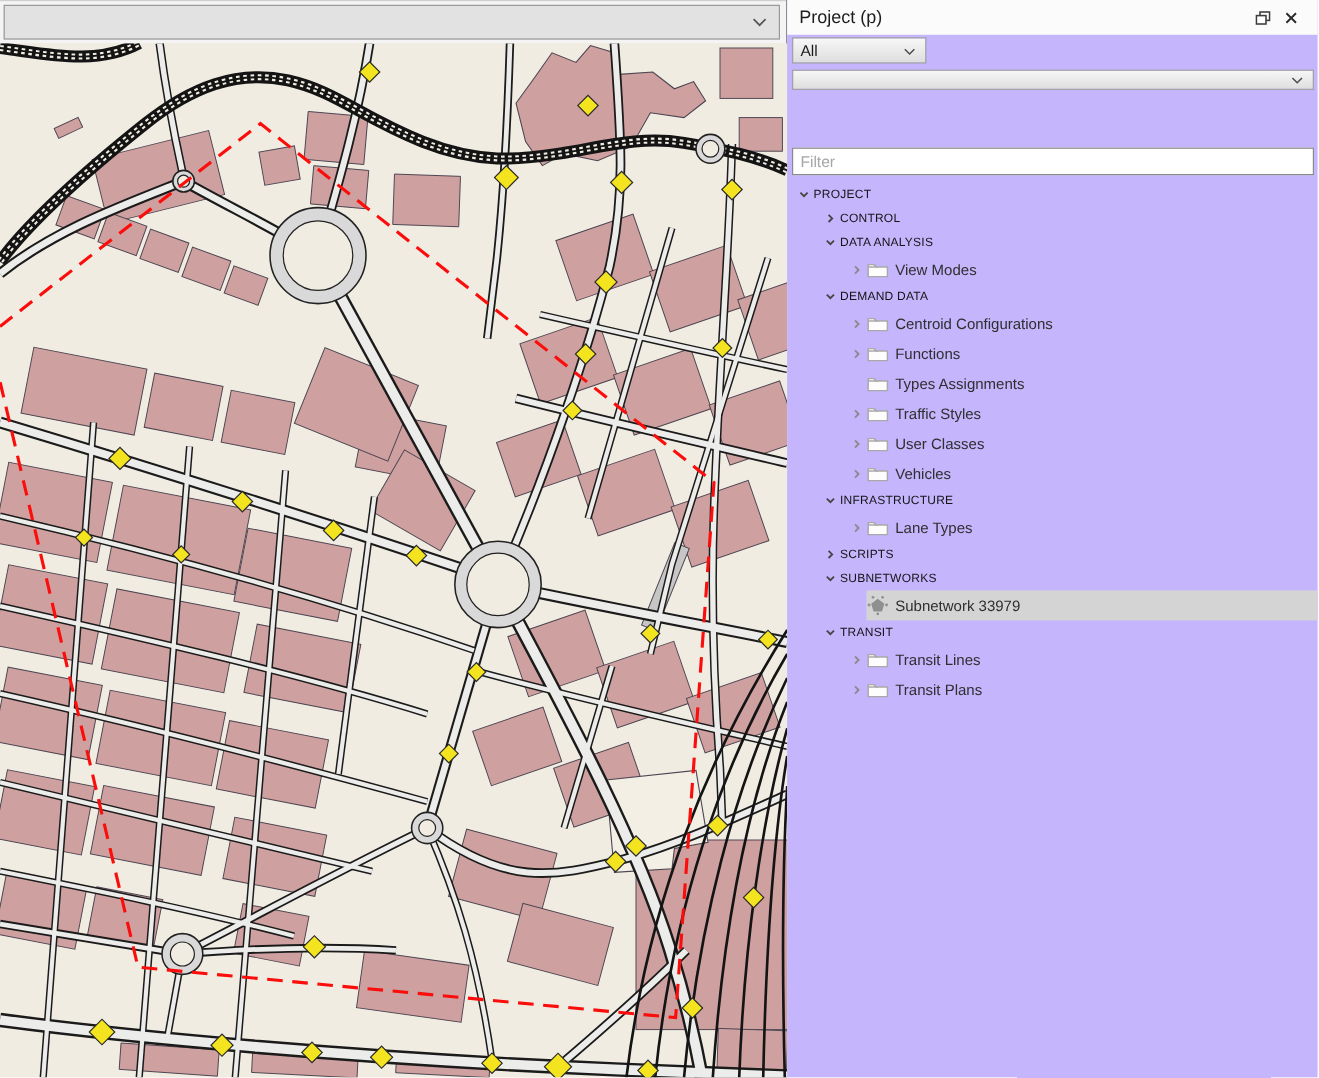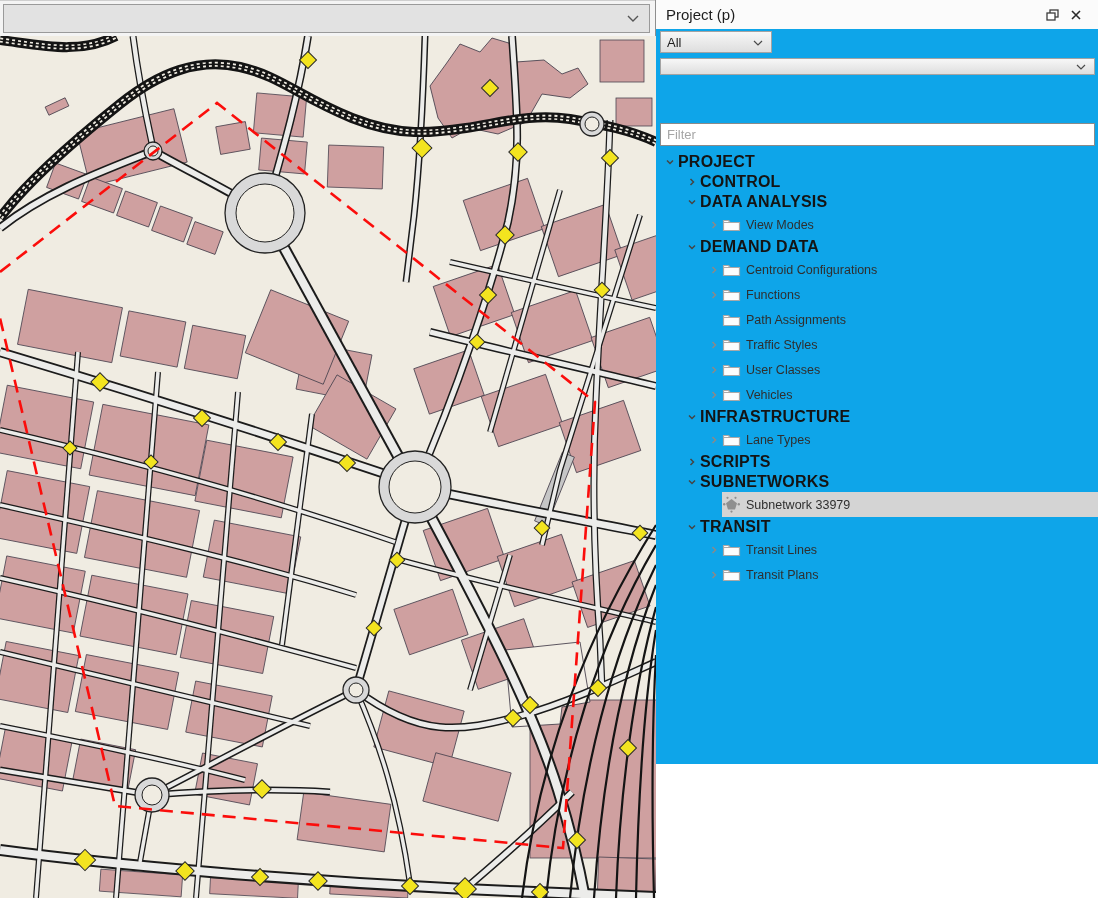--- a/index.html
+++ b/index.html
@@ -7,21 +7,21 @@
   .app{display:flex;width:1099px;height:898px;}
 
   
   .map-pane{position:relative;width:656px;height:898px;background:#f0ece2;border-right:1px solid #8e8e8e;box-sizing:border-box;}
   .map-toolbar{position:absolute;top:0;left:0;width:100%;height:36px;background:#f4f4f4;border-top:1px solid #cfcfcf;box-sizing:border-box;z-index:5;}
   .map-combo{position:absolute;top:3px;left:3px;right:5px;height:29px;background:#e2e2e2;border:1px solid #9a9a9a;display:flex;align-items:center;justify-content:flex-end;padding-right:10px;box-sizing:border-box;}
   .map-combo .val{flex:1;padding-left:8px;font-size:13px;color:#333;}
   svg.map{position:absolute;top:36px;left:0;}
 
   
-  .side-panel{width:442px;height:764px;background:#0ea5e9;position:relative;box-sizing:border-box;}
+  .side-panel{width:442px;height:898px;background:#c4b5fd;position:relative;box-sizing:border-box;}
   .panel-header{height:29px;display:flex;align-items:center;padding:0 10px;background:#fbfbfb;}
   .panel-title{flex:1;font-size:15px;color:#1d1d1d;}
   .win-btn{width:24px;height:20px;display:flex;align-items:center;justify-content:center;cursor:pointer;}
   .combo-row{display:flex;gap:5px;padding:2px 3px 0 4px;flex-direction:column;}
   .combo{height:22px;background:linear-gradient(#f7f7f7,#dedede);border:1px solid #a3a3a3;display:flex;align-items:center;box-sizing:border-box;font-size:13px;color:#1c1c1c;}
   .combo .cval{flex:1;padding-left:6px;}
   .combo .chev{padding:0 8px;}
   .combo.small{width:112px;}
   .combo.wide{flex:1;}
   .filter-wrap{padding:5px 3px 0 4px;}
@@ -31,21 +31,21 @@
   .tree{padding-top:6px;}
   .trow{display:flex;align-items:center;}
   .trow.section{height:20px;}
   .trow.folder,.trow.subnetwork{height:25px;}
   .trow .sp{flex:0 0 auto;}
   .trow .chev{flex:0 0 16px;display:flex;align-items:center;justify-content:center;}
   .trow .hl{flex:1;display:flex;align-items:center;height:100%;}
   .trow.sel .hl{background:#d4d4d4;}
   .trow .ico{flex:0 0 24px;display:flex;align-items:center;}
   .lbl{font-size:12px;color:#333;white-space:nowrap;}
-  .trow.section .lbl{font-weight:bold;color:#141414;font-size:16px;letter-spacing:.2px;}
+  .trow.section .lbl{font-weight:normal;color:#141414;font-size:10px;letter-spacing:.2px;}
   .trow.folder .lbl,.trow.subnetwork .lbl{font-size:12.5px;color:#2f2f2f;}
 </style>
 </head>
 <body>
 
 <div class="app">
 
   <div class="map-pane">
     <div class="map-toolbar">
       <div class="map-combo">
@@ -385,21 +385,21 @@
         <div class="trow folder">
           <span class="sp" style="width:50px"></span>
           <span class="chev"></span>
           <span class="hl">
             <span class="ico">
               <svg width="19" height="15" viewBox="0 0 19 15">
                 <path d="M1.5,3.5 h5 l1.6,2 h9.4 v8 h-16 z" fill="#fdfdfd" stroke="#a9a9a9" stroke-width="1.2"></path>
                 <path d="M1.5,5.5 h6.6 l-1.6,-2" fill="none" stroke="#a9a9a9" stroke-width="1.2"></path>
               </svg>
             </span>
-            <span class="lbl">Path Assignments</span>
+            <span class="lbl">Types Assignments</span>
           </span>
         </div>
         <div class="trow folder">
           <span class="sp" style="width:50px"></span>
           <span class="chev">
             <svg width="10" height="10" viewBox="0 0 10 10" style="transform:rotate(-90deg);">
               <path d="M2,3.5 L5,6.5 L8,3.5" fill="none" stroke="#8a8a8a" stroke-width="1.5"></path>
             </svg>
           </span>
           <span class="hl">

